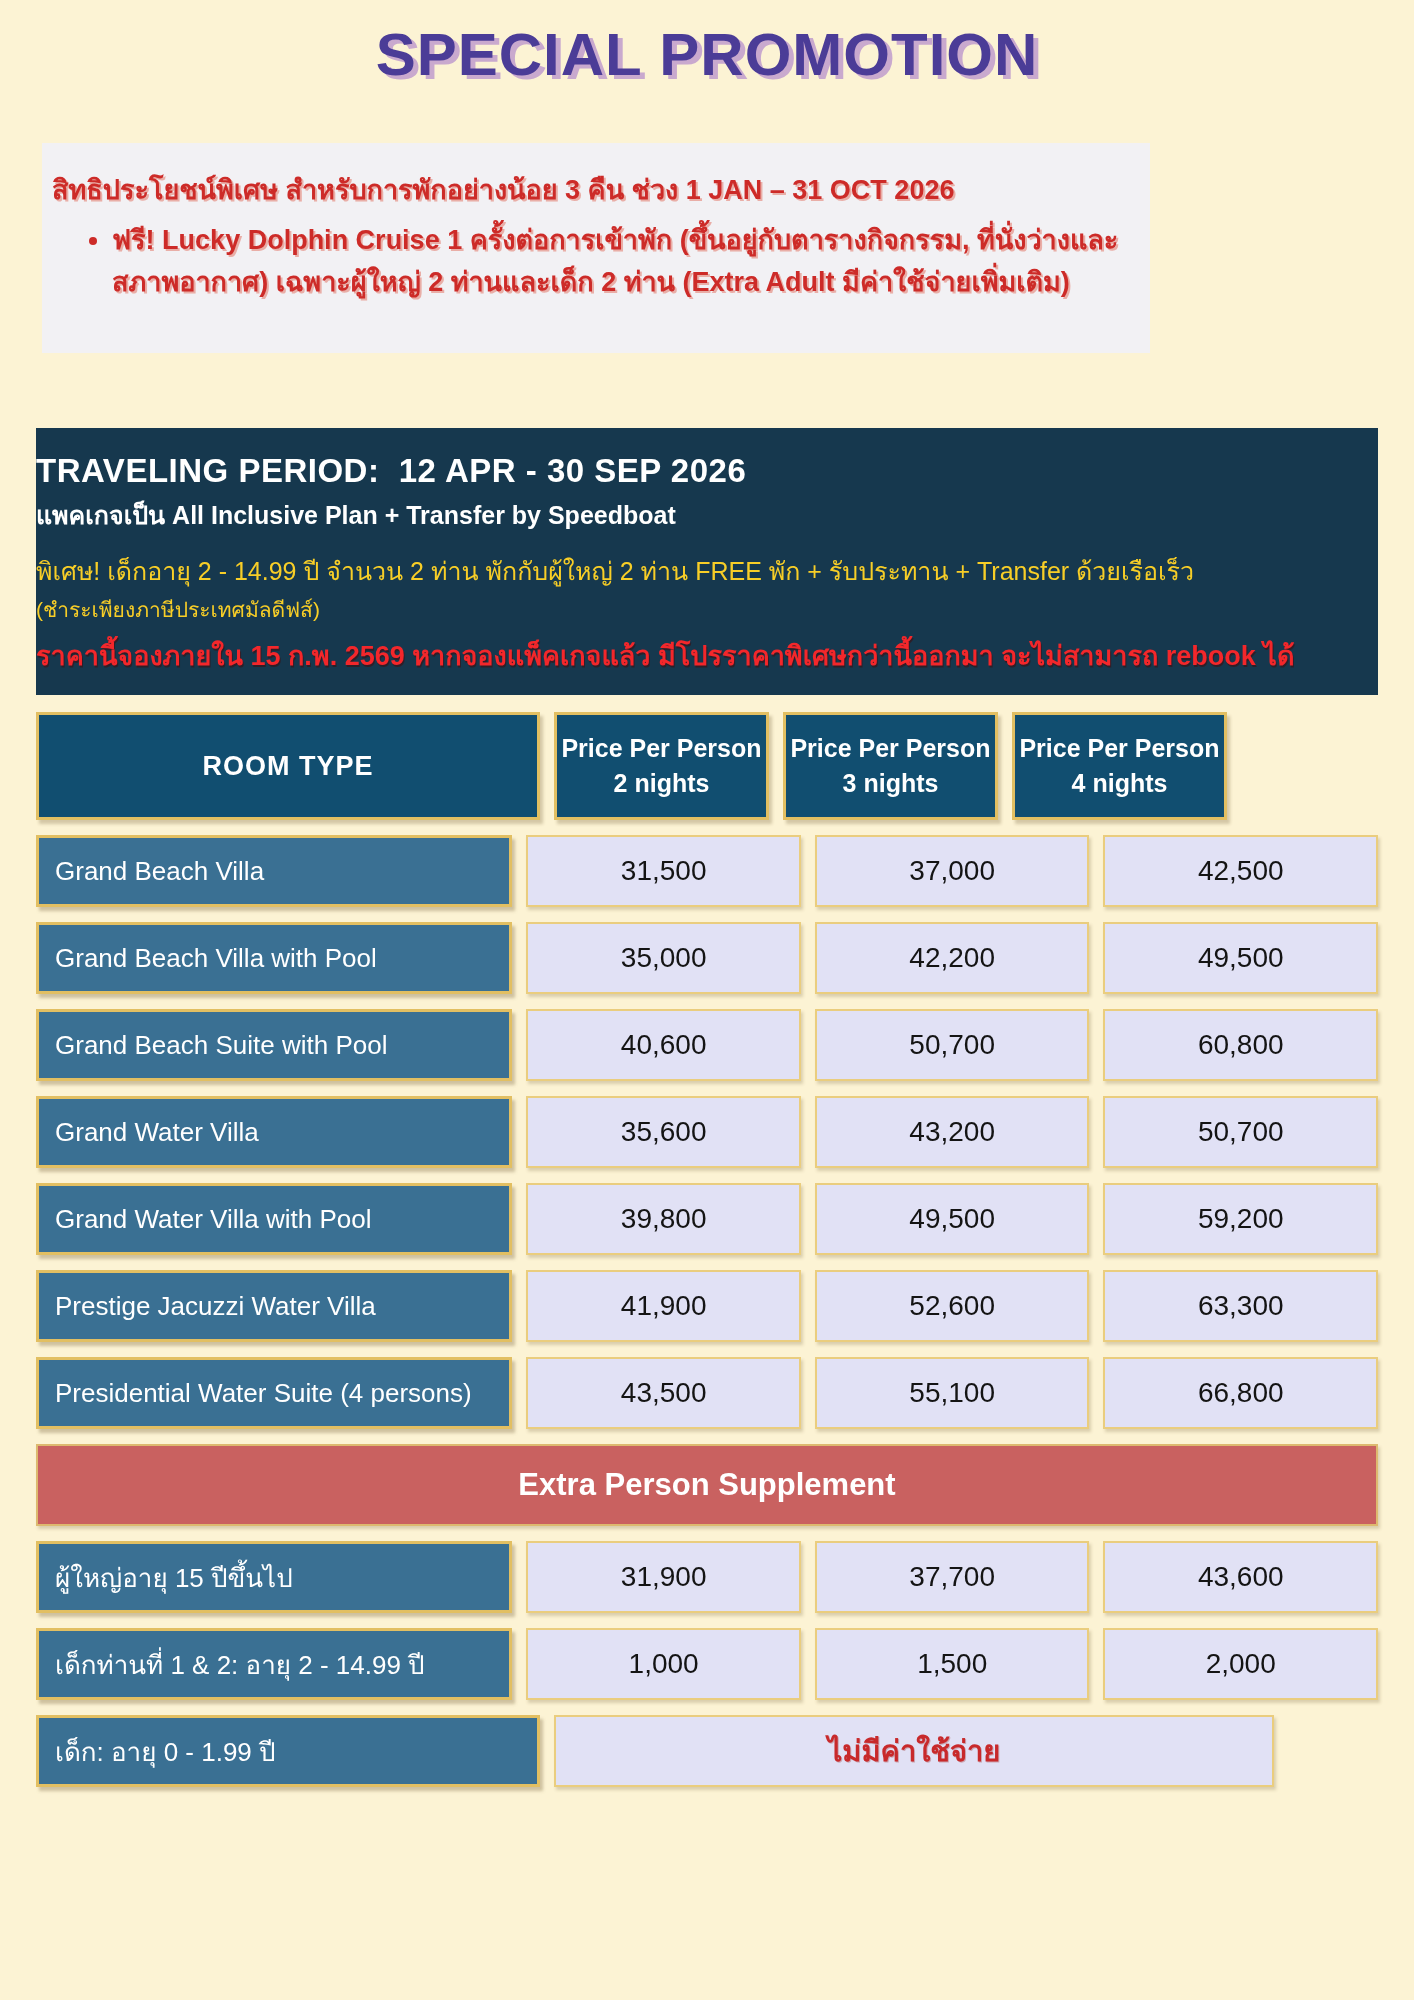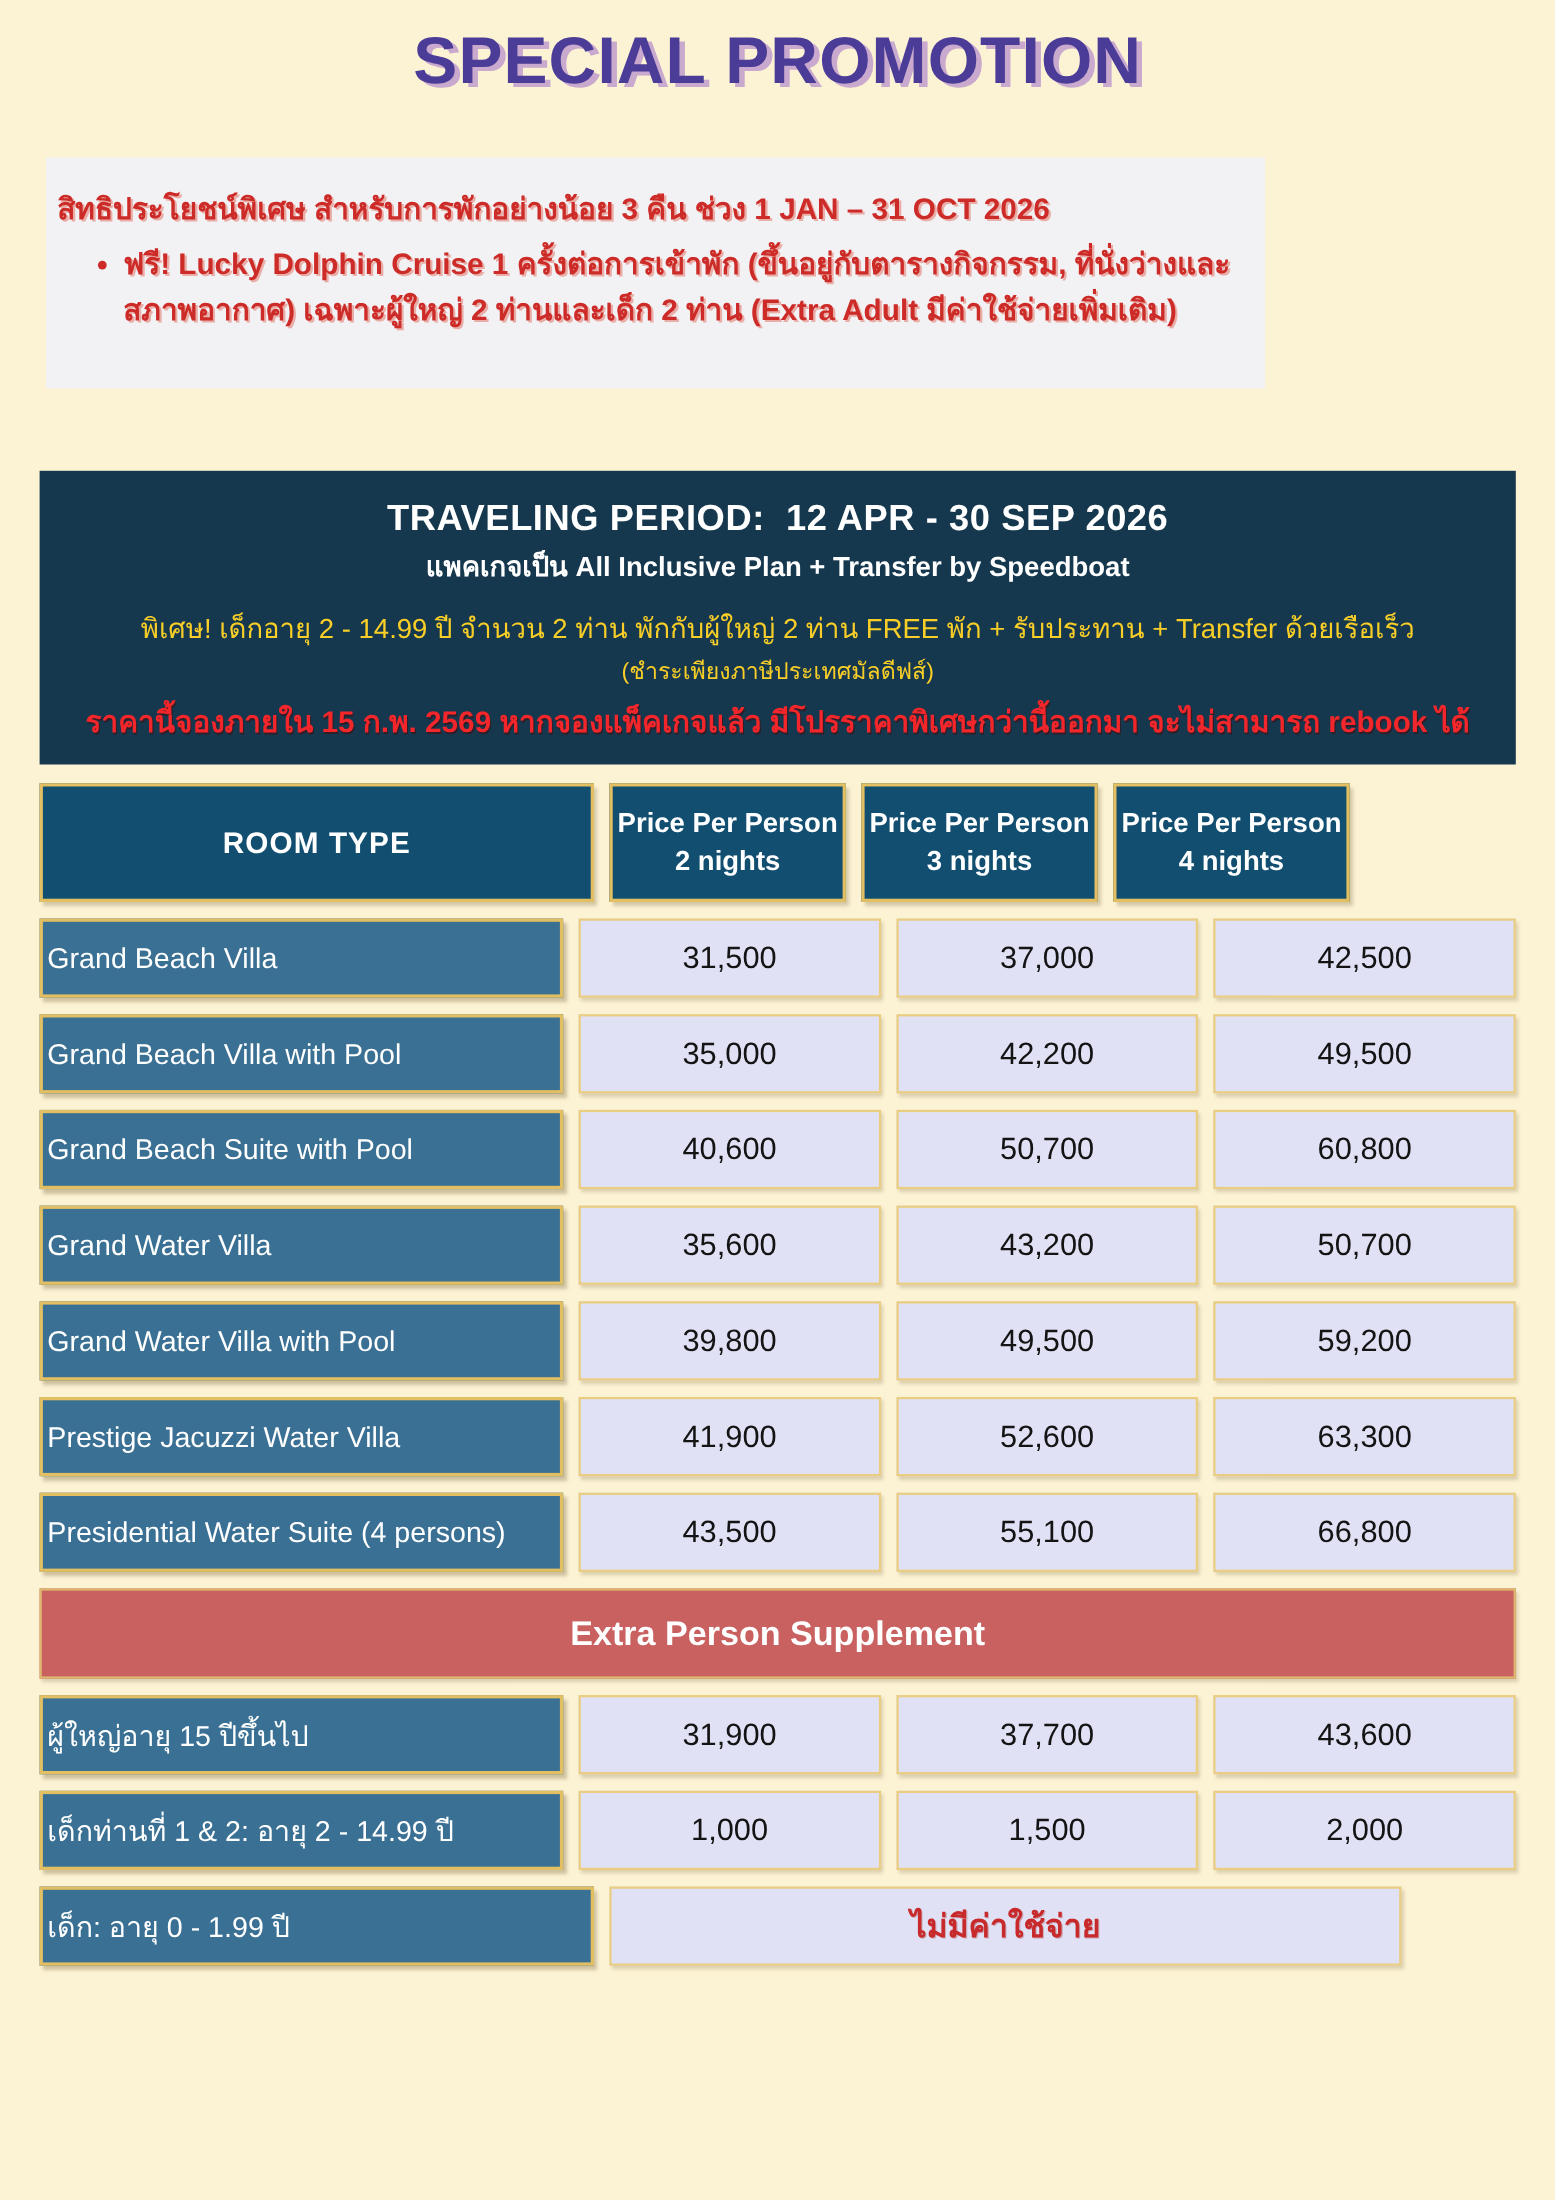--- a/index.html
+++ b/index.html
@@ -31,21 +31,21 @@
   }
   .benefits ul { margin:12px 0 0 60px; padding:0; }
   .benefits li {
     font-size:27px; font-weight:bold; line-height:1.55;
     max-width:1200px;
     text-shadow:2px 2px 0 rgba(232,166,158,0.9);
   }
   
   .travel {
     position:absolute; left:36px; top:428px; width:1342px; height:267px;
-    background:#16384E; box-sizing:border-box; text-align:center; color:#fff;
+    background:#16384E; box-sizing:border-box; text-align:left; color:#fff;
   }
   .t1 { margin:24px 0 0 0; font-size:33px; font-weight:bold; letter-spacing:0.5px; white-space:pre; }
   .t2 { margin:5px 0 0 0;  font-size:25px; font-weight:bold; }
   .t3 { margin:16px 0 0 0; font-size:25px; color:#F8CE27; }
   .t4 { margin:2px 0 0 0;  font-size:21px; color:#F8CE27; }
   .t5 { margin:8px 0 0 0;  font-size:27px; font-weight:bold; color:#F3272B;
         text-shadow:1px 2px 0 rgba(70,10,10,0.55); }
   
   .tables { position:absolute; left:36px; top:712px; width:1342px; }
   .trow { display:flex; gap:14px; margin-bottom:15px; }
@@ -58,21 +58,21 @@
     width:504px; display:flex; align-items:center; justify-content:center;
     font-size:27px; letter-spacing:1px;
   }
   .pricehead {
     width:215px; display:flex; flex-direction:column; align-items:center;
     justify-content:center; font-size:25px; line-height:1.4;
   }
   .label {
     width:504px; height:72px; background:#3A7093; border:3px solid #E2BF62;
     color:#fff; font-size:26px; display:flex; align-items:center;
-    padding-left:4px; box-shadow:3px 4px 3px rgba(120,100,60,0.35);
+    padding-left:16px; box-shadow:3px 4px 3px rgba(120,100,60,0.35);
   }
   .price {
     width:291px; height:72px; background:#E1E1F5; border:2px solid #EACD7E;
     color:#141414; font-size:28px; display:flex; align-items:center;
     justify-content:center; box-shadow:2px 3px 3px rgba(120,100,60,0.25);
   }
   .supp-bar {
     height:82px; margin:2px 0 15px 0;
     background:#C96160; border:2px solid #DDB96F; box-sizing:border-box;
     display:flex; align-items:center; justify-content:center;

